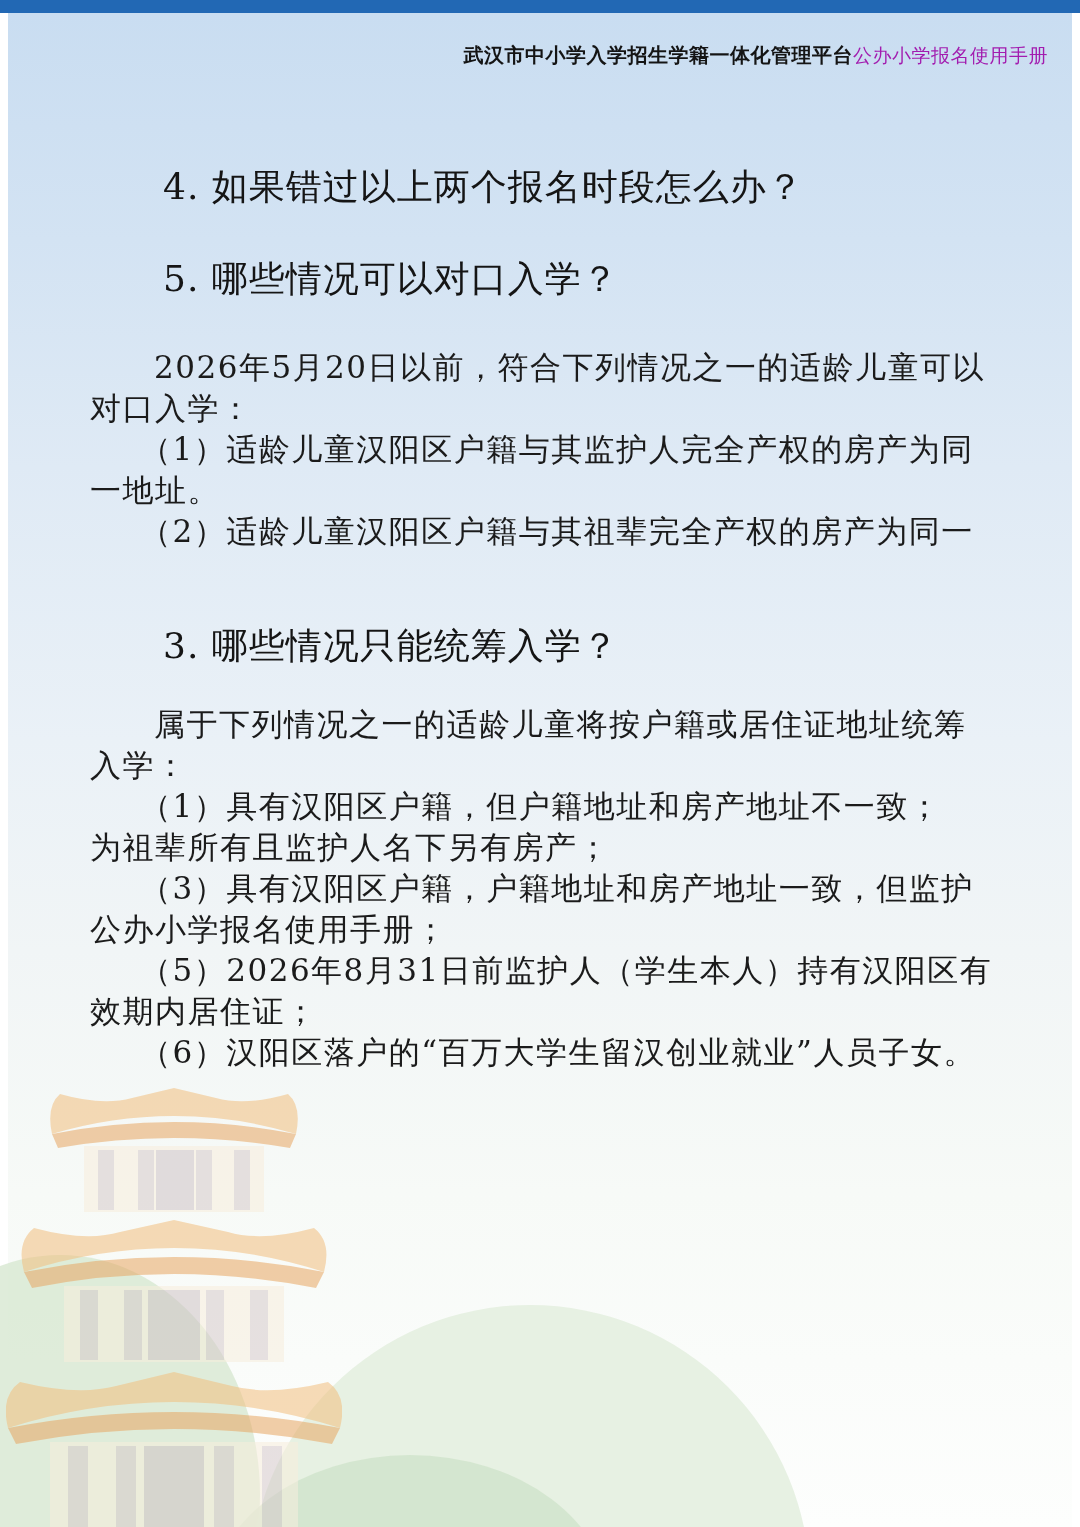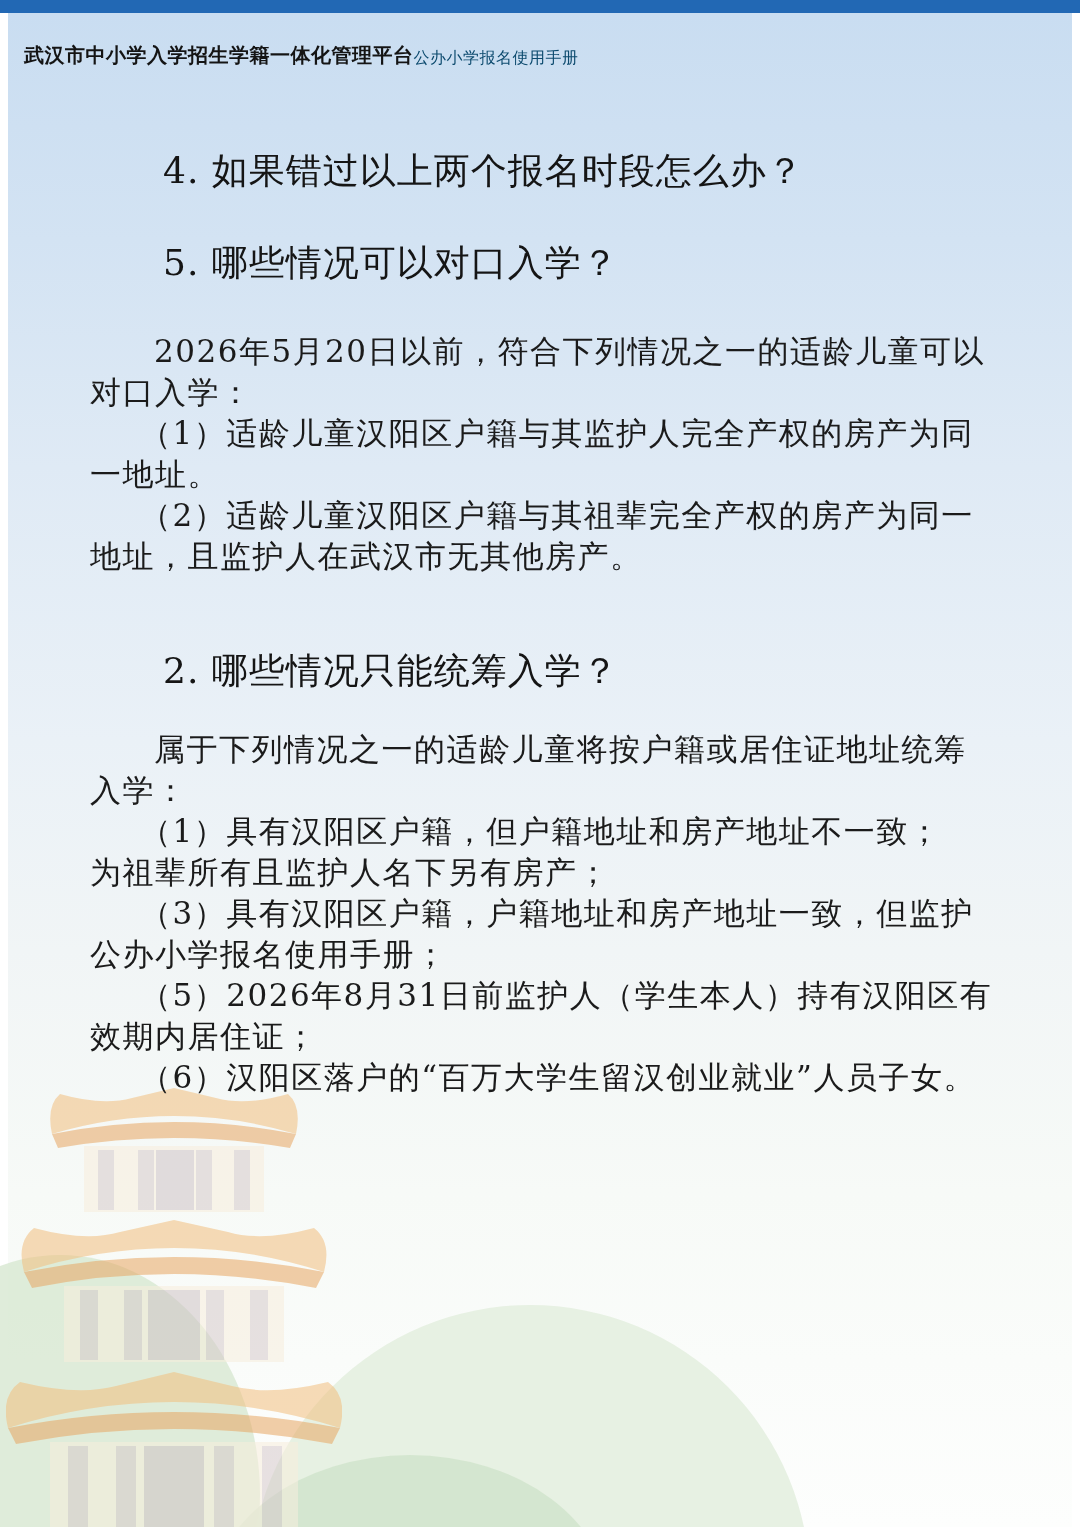--- a/index.html
+++ b/index.html
@@ -23,30 +23,30 @@
   }
   
   .decor{position:absolute;pointer-events:none;}
   .blob{border-radius:50%;}
   .blob-left{left:-140px;top:1255px;width:400px;height:480px;background:#d9e9d4;opacity:.85;}
   .blob-mid-dark{left:210px;top:1455px;width:400px;height:300px;background:#cfe4cb;opacity:.8;}
   .blob-mid{left:250px;top:1305px;width:560px;height:560px;background:#e7f1e3;}
   .pagoda{left:6px;top:1072px;width:336px;height:456px;opacity:.55;}
   
   .header{
-    position:absolute;left:0;right:8px;top:13px;height:62px;
-    display:flex;align-items:flex-end;justify-content:flex-start;
+    position:absolute;left:20px;right:8px;top:13px;height:62px;
+    display:flex;align-items:flex-end;justify-content:flex-end;
     padding:0 24px 6px 24px;box-sizing:border-box;
     font-family:Liberation Sans, sans-serif;
   }
   .header .left{font-size:20px;font-weight:bold;color:#141414;letter-spacing:.5px;}
-  .header .right{font-size:16px;font-weight:400;color:#0c4a6e;letter-spacing:.5px;}
+  .header .right{font-size:19px;font-weight:400;color:#a21caf;letter-spacing:.5px;}
   
   .content{
-    position:absolute;left:8px;top:59px;width:901px;
+    position:absolute;left:8px;top:75px;width:901px;
     padding:0 0 0 82px;box-sizing:border-box;
   }
   section{display:block;}
   h2{
     margin:0 0 0 73px;
     font-size:36px;line-height:48px;font-weight:500;
     letter-spacing:1px;color:#151515;
   }
   section:nth-of-type(1) h2{margin-top:88px;}
   section:nth-of-type(2) h2{margin-top:44px;}
@@ -118,26 +118,25 @@
     </section>
 
     <section>
       <h2>5. 哪些情况可以对口入学？</h2>
       <div class="lines">
           <p class="line indent-para">2026年5月20日以前，符合下列情况之一的适龄儿童可以</p>
           <p class="line indent-none">对口入学：</p>
           <p class="line indent-item">（1）适龄儿童汉阳区户籍与其监护人完全产权的房产为同</p>
           <p class="line indent-none">一地址。</p>
           <p class="line indent-item">（2）适龄儿童汉阳区户籍与其祖辈完全产权的房产为同一</p>
-          <p class="line indent-none">地址，且监护人在武汉市无其他房产。</p>
         </div>
     </section>
 
     <section>
-      <h2>2. 哪些情况只能统筹入学？</h2>
+      <h2>3. 哪些情况只能统筹入学？</h2>
       <div class="lines">
           <p class="line indent-para">属于下列情况之一的适龄儿童将按户籍或居住证地址统筹</p>
           <p class="line indent-none">入学：</p>
           <p class="line indent-item">（1）具有汉阳区户籍，但户籍地址和房产地址不一致；</p>
           <p class="line indent-none">为祖辈所有且监护人名下另有房产；</p>
           <p class="line indent-item">（3）具有汉阳区户籍，户籍地址和房产地址一致，但监护</p>
           <p class="line indent-none">公办小学报名使用手册；</p>
           <p class="line indent-item">（5）2026年8月31日前监护人（学生本人）持有汉阳区有</p>
           <p class="line indent-none">效期内居住证；</p>
           <p class="line indent-item">（6）汉阳区落户的“百万大学生留汉创业就业”人员子女。</p>

